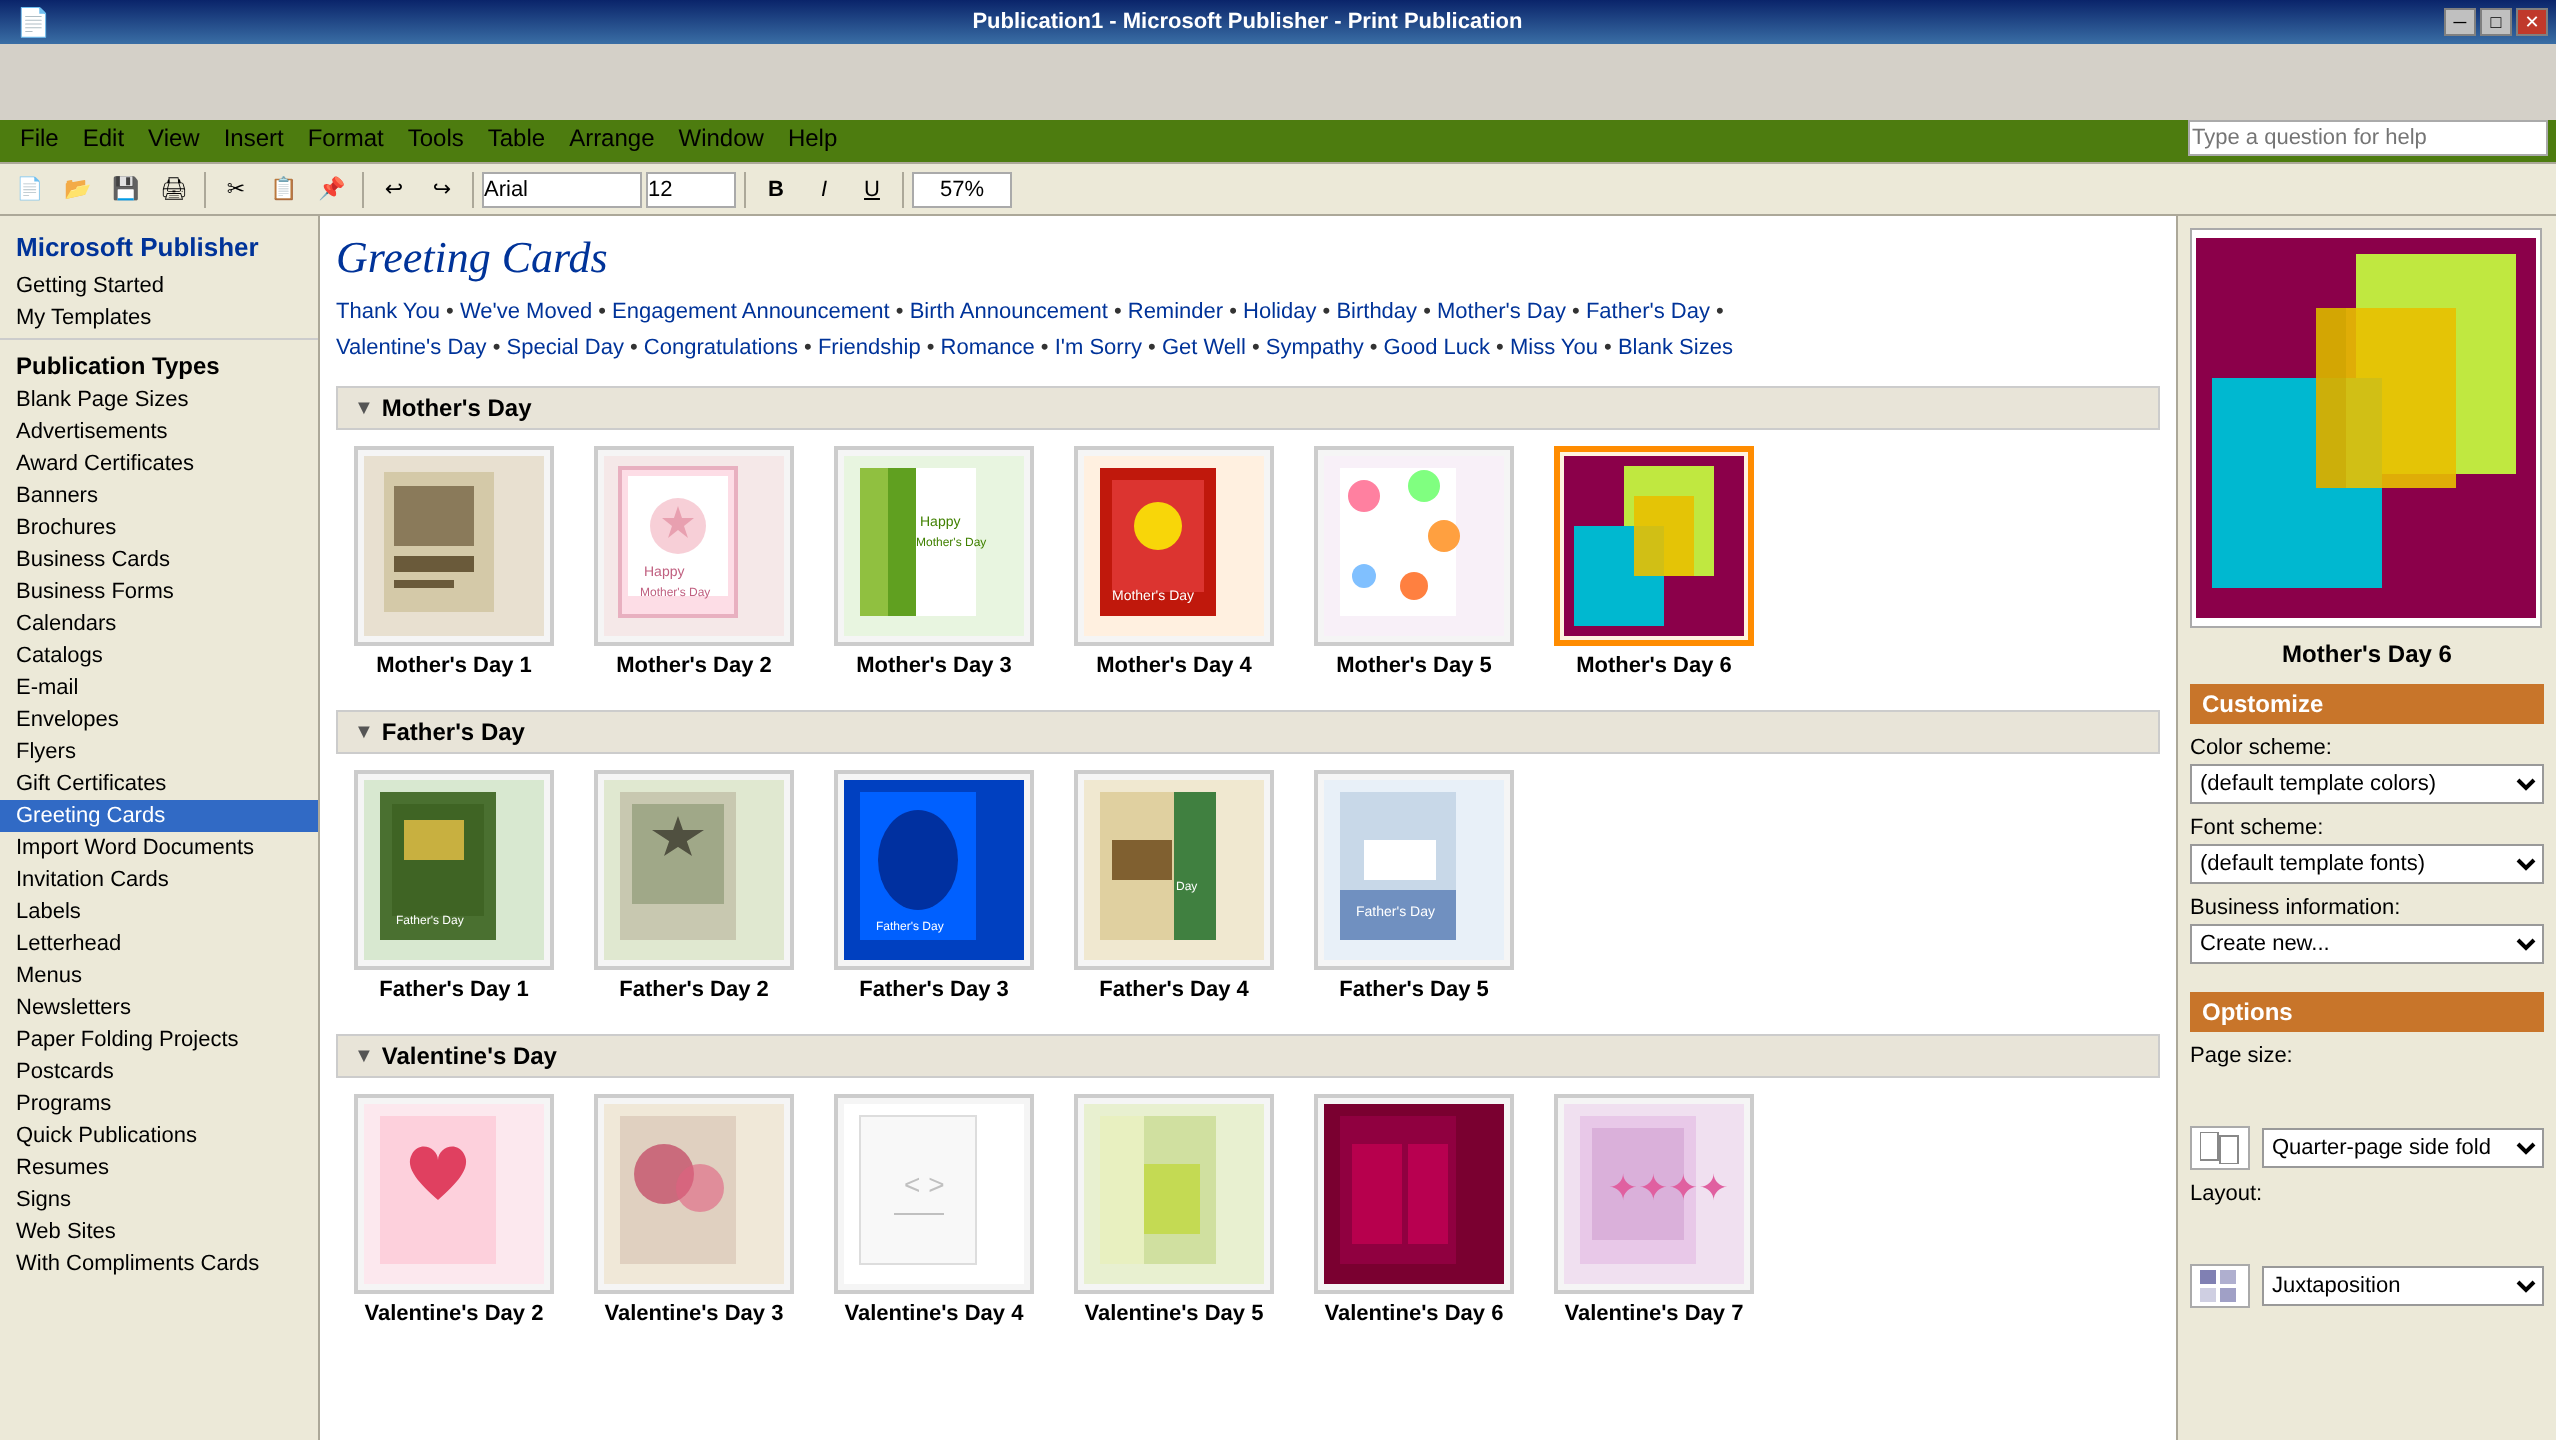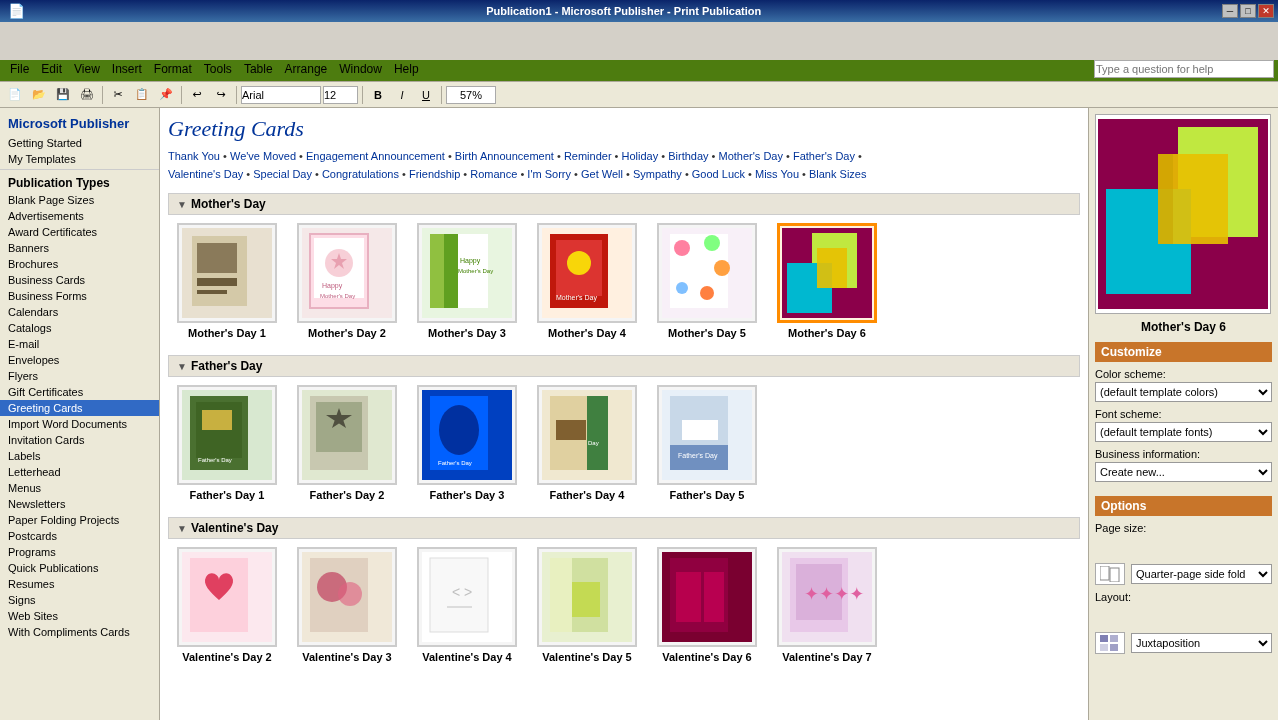--- a/index.html
+++ b/index.html
@@ -107,21 +107,21 @@
   <div class="toolbar-btn">🖨</div>
   <div class="toolbar-sep"></div>
   <div class="toolbar-btn">✂</div>
   <div class="toolbar-btn">📋</div>
   <div class="toolbar-btn">📌</div>
   <div class="toolbar-sep"></div>
   <div class="toolbar-btn">↩</div>
   <div class="toolbar-btn">↪</div>
   <div class="toolbar-sep"></div>
   <input class="font-box" type="text" value="Arial" style="">
-  <input class="font-box" type="text" value="12" style="width: 35px;">
+  <input class="font-box" type="text" value="12" style="width: 45px;">
   <div class="toolbar-sep"></div>
   <div class="toolbar-btn">
       <b>B</b>
     </div>
   <div class="toolbar-btn">
       <i>I</i>
     </div>
   <div class="toolbar-btn">
       <u>U</u>
     </div>

